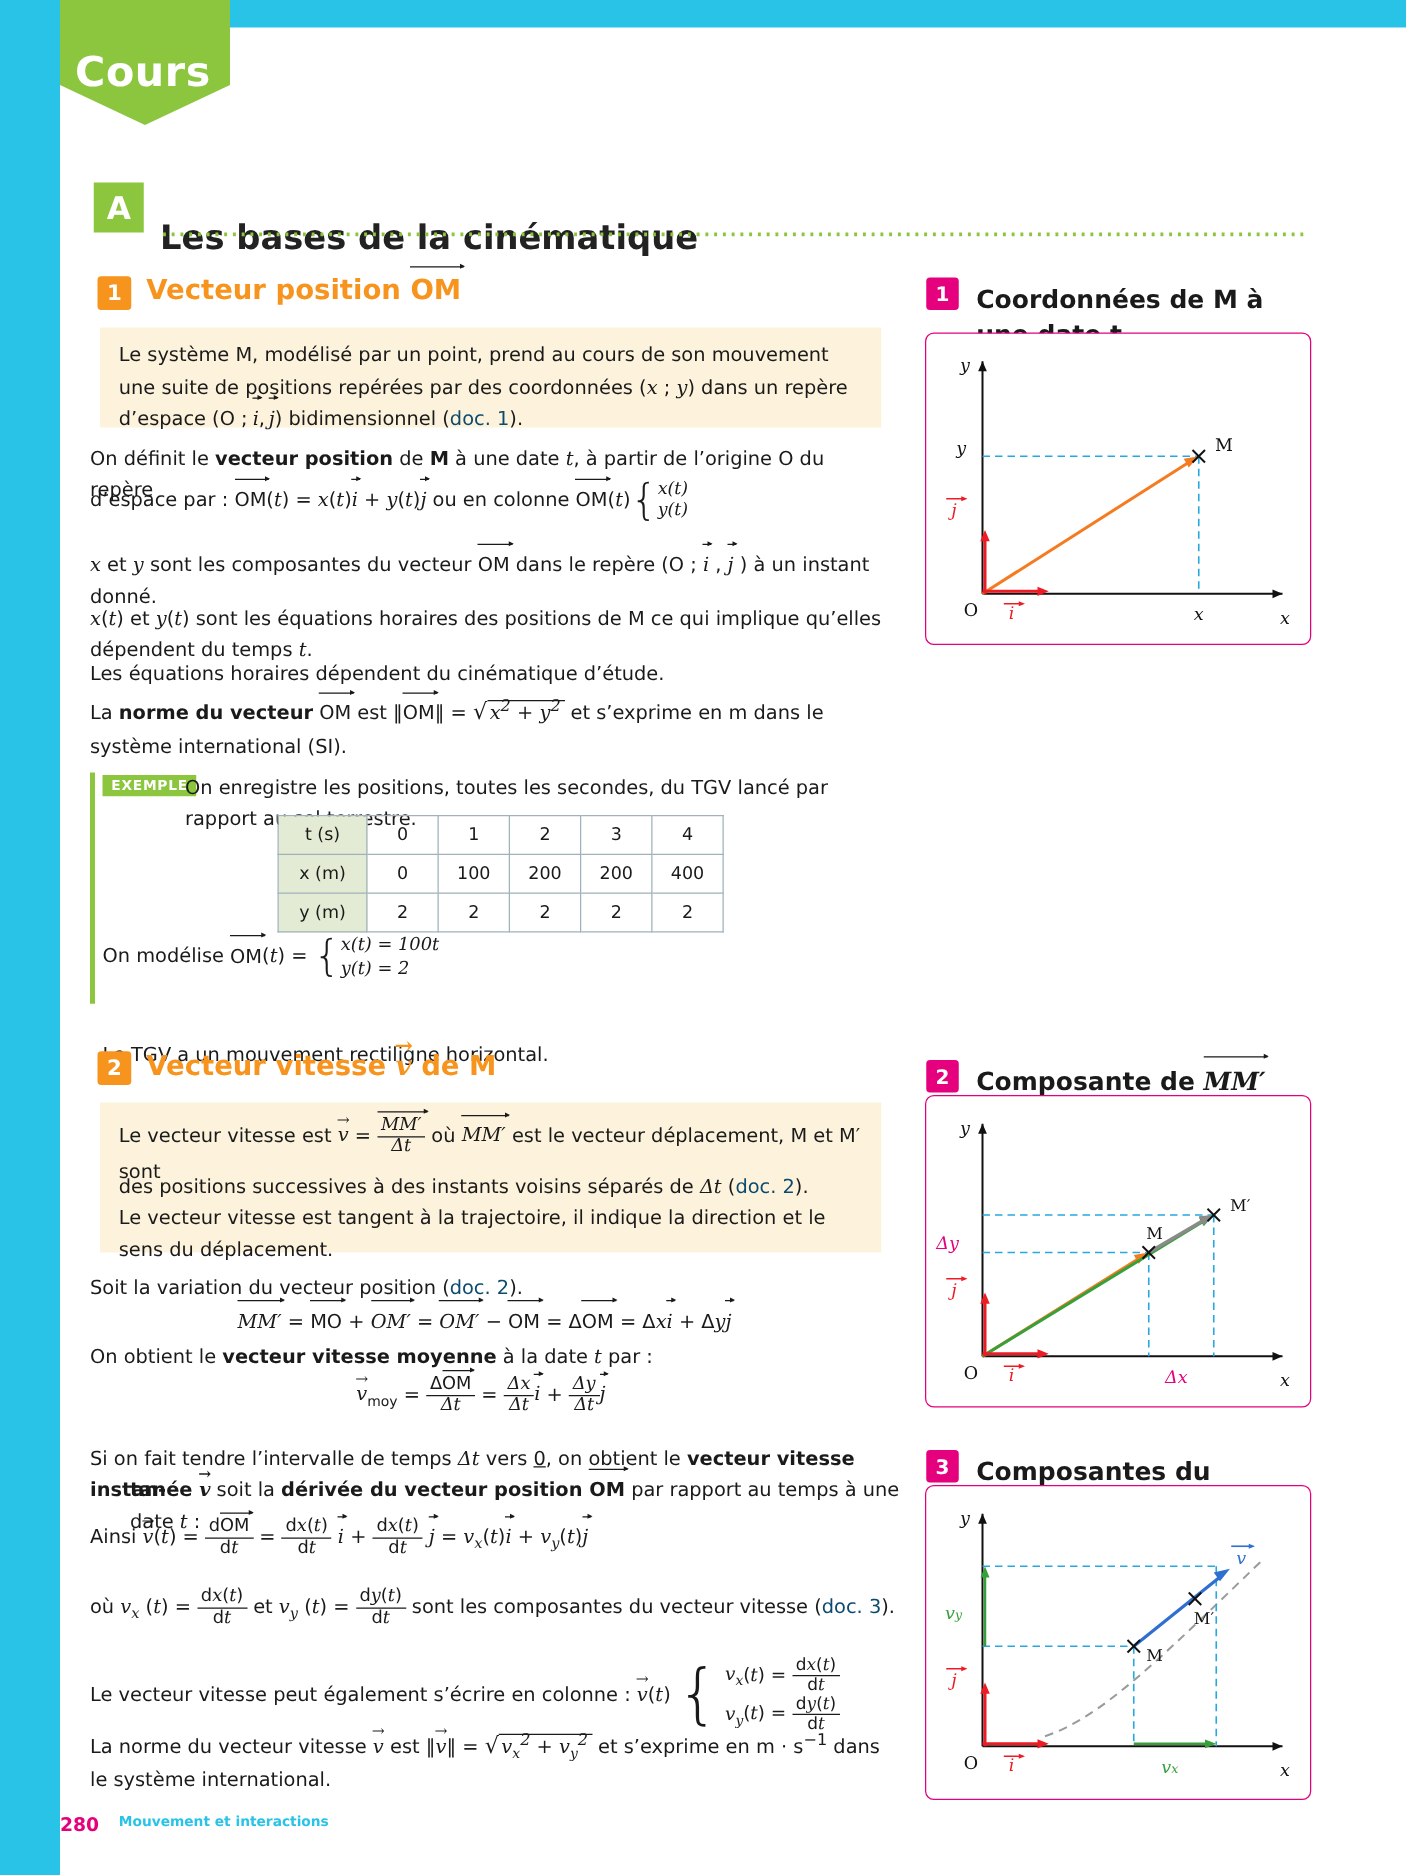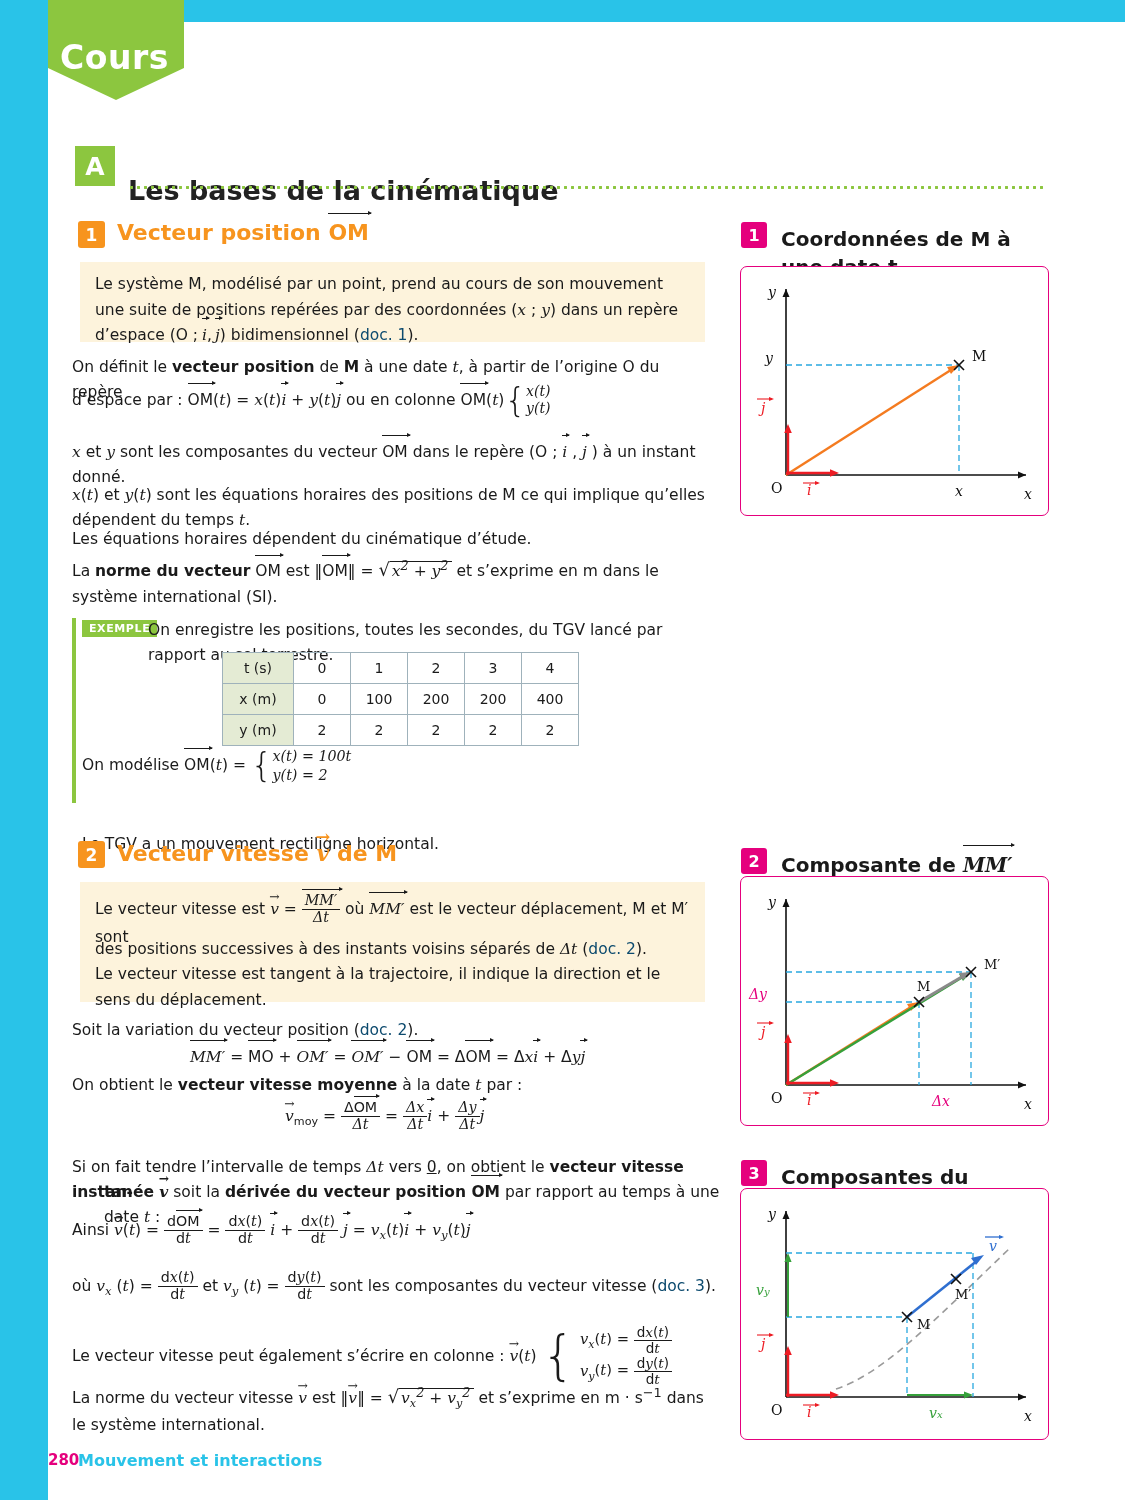--- a/index.html
+++ b/index.html
@@ -65,21 +65,21 @@
   table.data td.hdr { background:#e4ebd4; width:70px; text-align:center; }
 
   
   .doc-card { position:absolute; border:1.6px solid #e5007d; border-radius:7px; background:#fff; }
   .doc-badge { position:absolute; width:26px; height:26px; background:#e5007d; color:#fff; border-radius:3px;
      font-weight:bold; font-size:16px; display:flex; align-items:center; justify-content:center; }
   .doc-title { position:absolute; font-size:20px; font-weight:bold; color:#1a1a1a; line-height:1.4; }
 
   
   .foot-num { position:absolute; left:48px; top:1451px; font-size:15px; font-weight:bold; color:#e5007d; }
-  .foot-txt { position:absolute; left:78px; top:1451px; font-size:16px; font-weight:bold; color:#29c3e8; }
+  .foot-txt { position:absolute; left:95px; top:1451px; font-size:11px; font-weight:bold; color:#29c3e8; }
   svg { display:block; }
 </style>
 </head>
 <body>
 
 <div class="page">
 
   <div class="top-cyan"></div>
   <div class="left-cyan"></div>
   <div class="cours-tab"></div>

